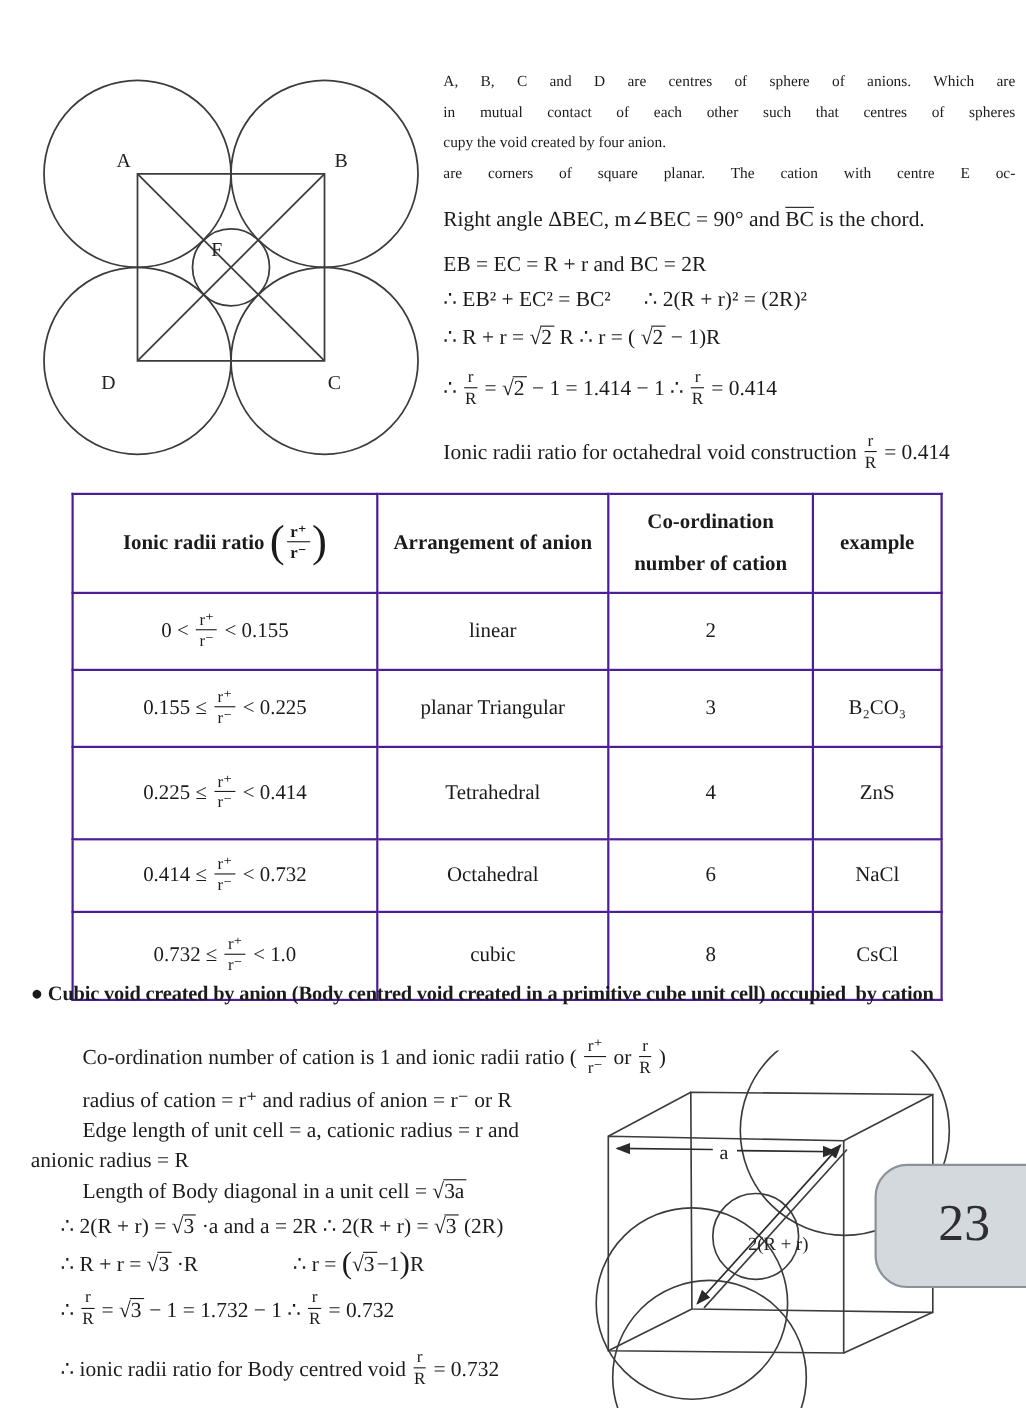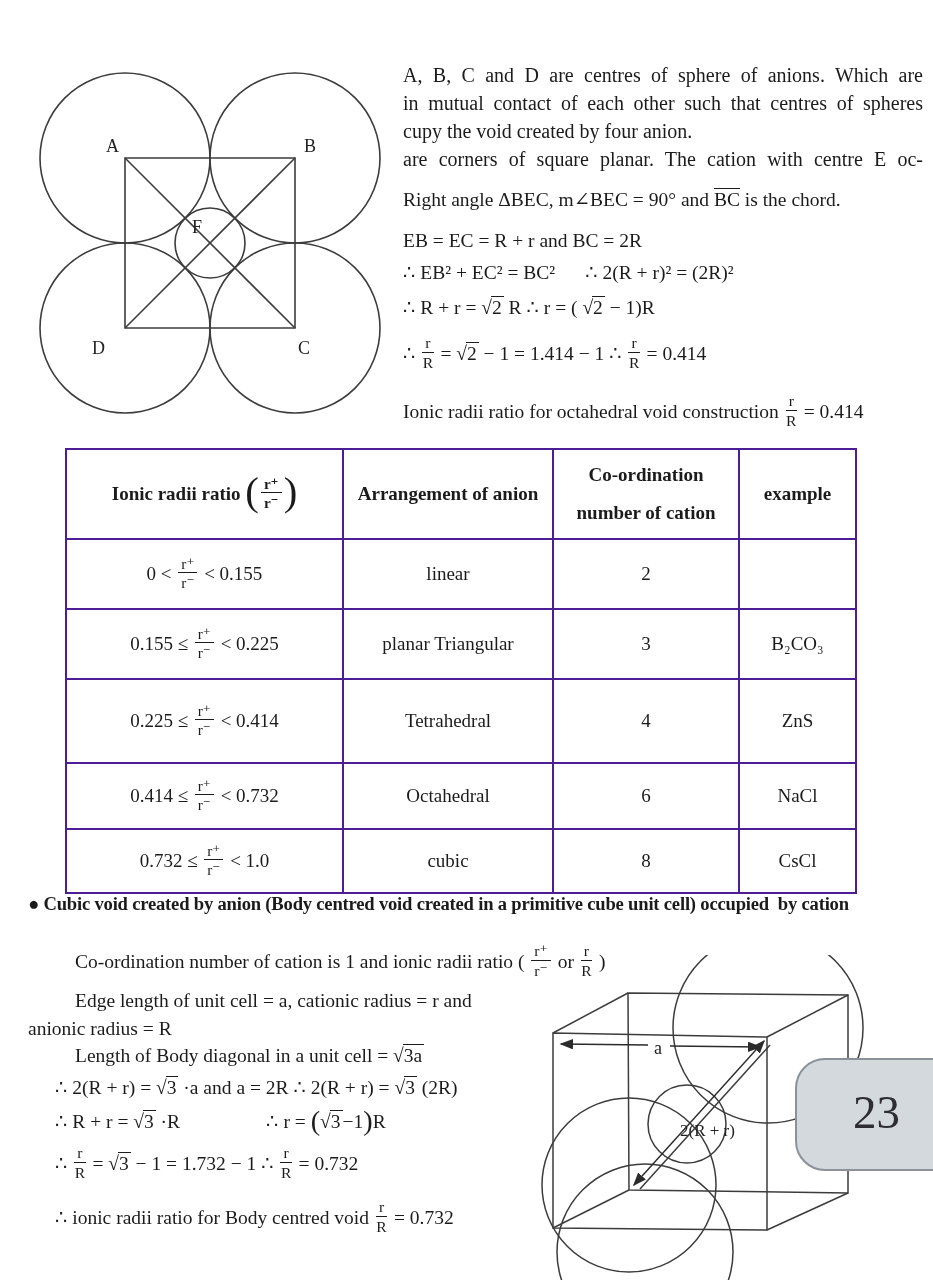--- a/index.html
+++ b/index.html
@@ -3,21 +3,21 @@
 <meta charset="utf-8">
 <style>
   html,body{margin:0;padding:0;background:#e8e8e8;}
   #page{
     position:relative;width:933px;height:1280px;background:#ffffff;overflow:hidden;
     font-family:"Liberation Serif","DejaVu Serif","DejaVu Sans",serif;color:#1b1b1b;
   }
   
   .mline{white-space:pre;font-size:19.5px;line-height:1.32;display:flex;align-items:center;}
   .mline > span{white-space:pre;}
-  .jl{font-size:20px;line-height:28px;text-align:justify;text-align-last:justify;}
+  .jl{font-size:14px;line-height:28px;text-align:justify;text-align-last:justify;}
   .jl.last{text-align-last:left;}
   .frac{display:inline-flex;flex-direction:column;vertical-align:middle;text-align:center;
         font-size:0.8em;line-height:1.15;margin:0 2px;transform:translateY(-1px);}
   .frac .num{display:block;border-bottom:1.4px solid #1b1b1b;padding:0 3px 0;}
   .frac .den{display:block;padding-top:1px;}
   .sqrt{white-space:nowrap;}
   .sqrt .rd{border-top:1.5px solid #1b1b1b;margin-left:-1px;padding:0 2px 0 1px;}
   .ovl{text-decoration:overline;}
   .bigpar{font-size:1.45em;font-weight:400;line-height:0.85;display:inline-block;transform:translateY(-1px);}
   .bigpar.lg{font-size:2.15em;transform:translateY(-2px);}
@@ -31,21 +31,21 @@
   
   #ratio-table{position:absolute;left:65px;top:448px;border-collapse:collapse;table-layout:fixed;}
   #ratio-table td,#ratio-table th{border:2px solid #4c1d95;text-align:center;vertical-align:middle;
      font-size:19px;padding:0;overflow:hidden;}
   #ratio-table th{font-weight:bold;}
   #ratio-table thead tr{height:90px;}
   #ratio-table tbody tr:nth-child(1){height:70px;}
   #ratio-table tbody tr:nth-child(2){height:70px;}
   #ratio-table tbody tr:nth-child(3){height:84px;}
   #ratio-table tbody tr:nth-child(4){height:66px;}
-  #ratio-table tbody tr:nth-child(5){height:64px;}
+  #ratio-table tbody tr:nth-child(5){height:80px;}
   #ratio-table .mcell{display:inline-flex;align-items:center;white-space:pre;font-size:19px;}
   #ratio-table th .l2{margin-top:16px;}
   
   #bullet{position:absolute;left:28px;top:893px;width:900px;font-weight:bold;font-size:18.6px;
           white-space:pre;letter-spacing:-0.2px;}
   
   #bottom-col{position:absolute;left:28px;top:938px;width:660px;}
   .ind47{padding-left:47px;}
   .ind27{padding-left:27px;}
   .bm2{margin-bottom:2px;}.bm6{margin-bottom:6px;}
@@ -149,20 +149,21 @@
           <td>8</td>
           <td>CsCl</td>
         </tr>
       </tbody>
   </table>
 
   <div id="bullet">● Cubic void created by anion (Body centred void created in a primitive cube unit cell) occupied  by cation</div>
 
   <div id="bottom-col">
     <div class="mline ind47 tall2 bm2"><span>Co-ordination number of cation is 1 and ionic radii ratio ( </span><span class="frac"><span class="num">r⁺</span><span class="den">r⁻</span></span><span> or </span><span class="frac"><span class="num">r</span><span class="den">R</span></span><span> )</span></div>
+    <div class="mline ind47 bm2"><span>radius of cation = r⁺ and radius of anion = r⁻ or R</span></div>
     <div class="mline ind47 bm2"><span>Edge length of unit cell = a, cationic radius = r and</span></div>
     <div class="mline bm2"><span>anionic radius = R</span></div>
     <div class="mline ind47 bm6"><span>Length of Body diagonal in a unit cell = </span><span class="sqrt">√<span class="rd">3a</span></span></div>
     <div class="mline ind27 bm8"><span>∴ 2(R + r) = </span><span class="sqrt">√<span class="rd">3</span></span><span> ·a and a = 2R ∴ 2(R + r) = </span><span class="sqrt">√<span class="rd">3</span></span><span> (2R)</span></div>
     <div class="mline ind27 bm6"><span>∴ R + r = </span><span class="sqrt">√<span class="rd">3</span></span><span> ·R</span><span style="display: inline-block; width: 86px;"></span><span>∴ r = </span><span class="bigpar">(</span><span class="sqrt">√<span class="rd">3</span></span><span>−1</span><span class="bigpar">)</span><span>R</span></div>
     <div class="mline ind27 tall bm8"><span>∴ </span><span class="frac"><span class="num">r</span><span class="den">R</span></span><span> = </span><span class="sqrt">√<span class="rd">3</span></span><span> − 1 = 1.732 − 1 ∴ </span><span class="frac"><span class="num">r</span><span class="den">R</span></span><span> = 0.732</span></div>
     <div class="mline ind27 tall"><span>∴ ionic radii ratio for Body centred void </span><span class="frac"><span class="num">r</span><span class="den">R</span></span><span> = 0.732</span></div>
   </div>
 
   <svg id="cube-svg" width="413" height="325" viewBox="0 0 413 325">

